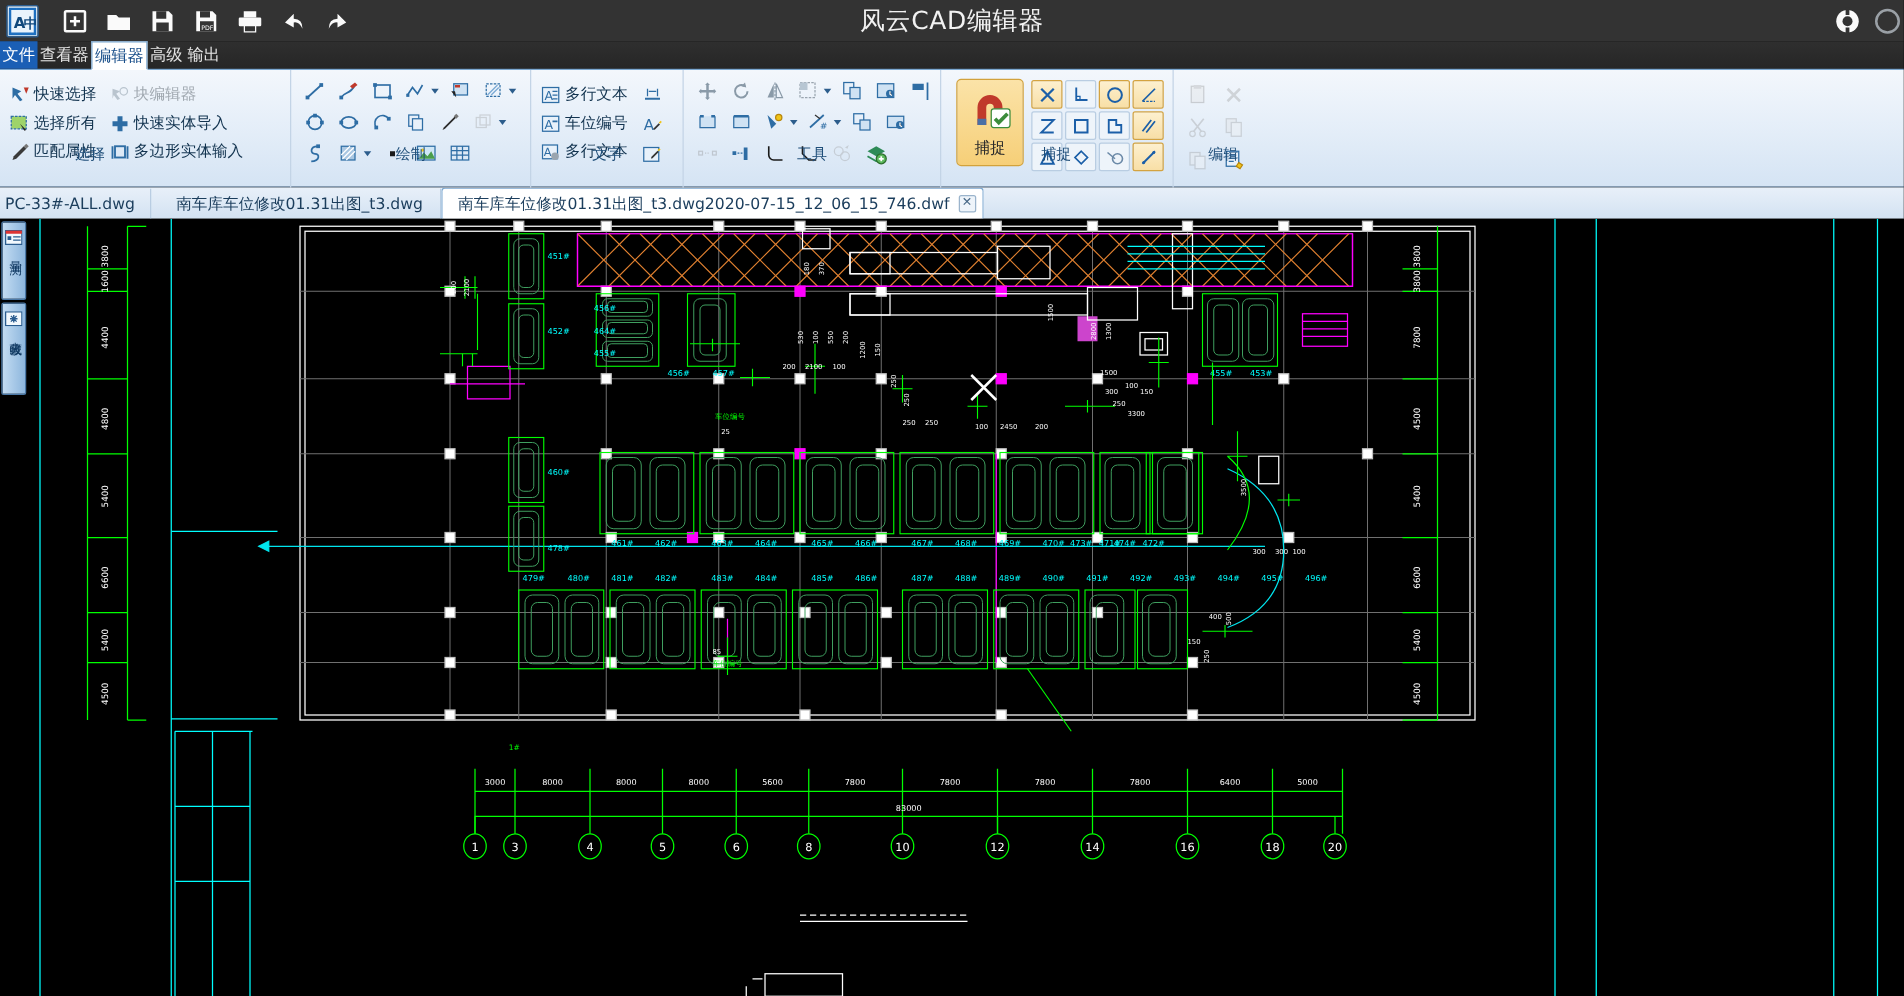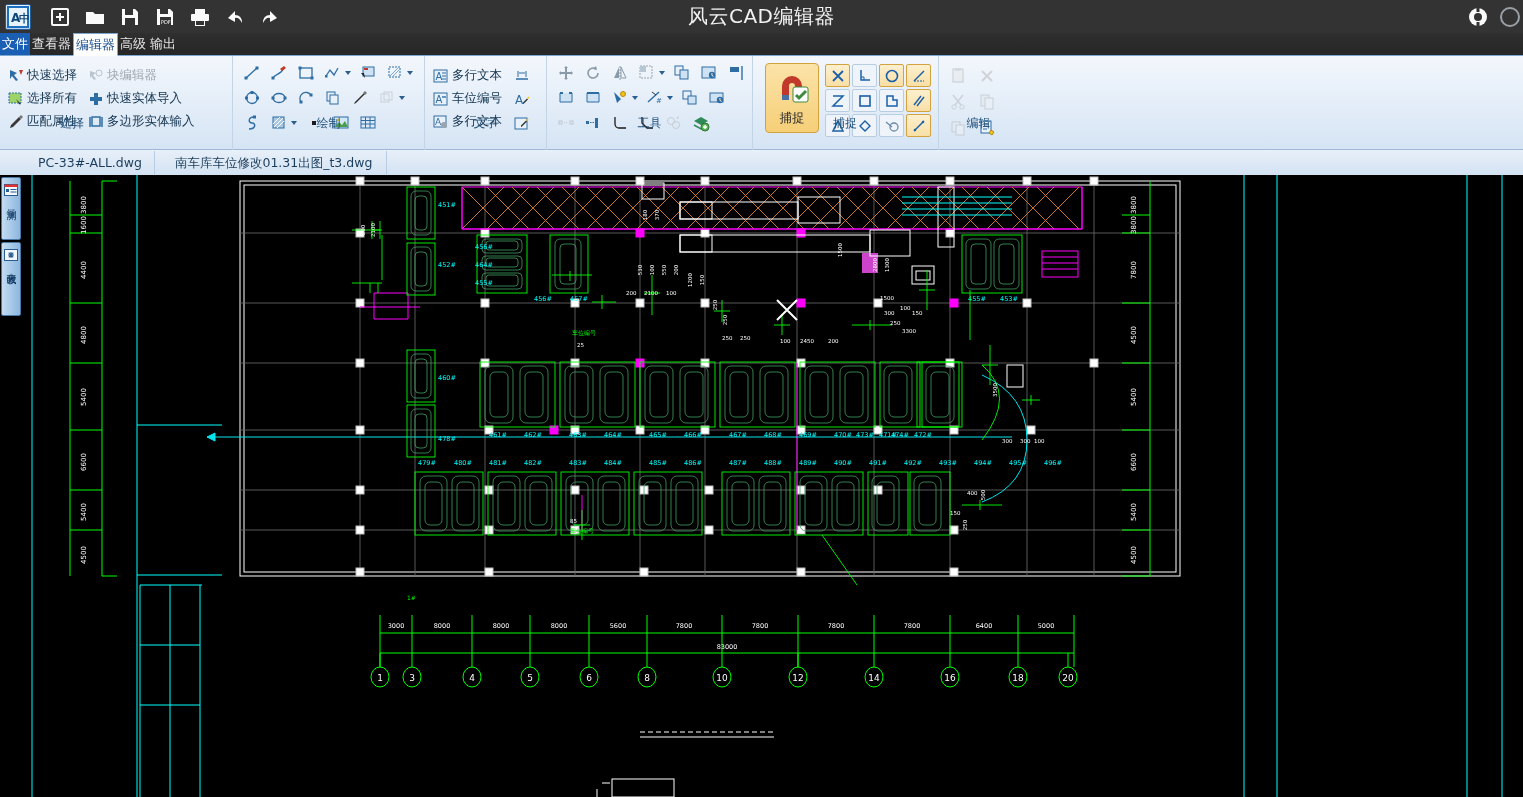--- a/index.html
+++ b/index.html
@@ -750,22 +750,26 @@
               <path d="M11 14l2-3 3 2-2 3z" fill="#f0c419" stroke="#b8860b"></path>
             </svg>
           </div>
       </div>
     </div>
     <div class="rgroup-title">编辑</div>
   </div>
 </div>
 
 <div class="doctabs">
-  <div class="doctab" style="padding-left:38px">PC-33#-ALL.dwg</div>
+  <div class="doctab" style="padding-left:4px">PC-33#-ALL.dwg</div>
   <div class="doctab" style="padding-left:20px;padding-right:14px">南车库车位修改01.31出图_t3.dwg</div>
+  <div class="doctab active">
+    <span>南车库车位修改01.31出图_t3.dwg2020-07-15_12_06_15_746.dwf</span>
+    <span class="doctab-close">✕</span>
+  </div>
 </div>
 
 <div class="sidebar">
   <div class="sb-panel" style="height:63px">
     <span>
       <svg width="14" height="12" viewBox="0 0 14 12">
         <rect x="0.5" y="0.5" width="13" height="11" fill="#f2f8fd" stroke="#2a5c8f"></rect>
         <rect x="0.5" y="0.5" width="13" height="2.5" fill="#d33"></rect>
         <rect x="2" y="5" width="3" height="3" fill="#2a5c8f"></rect>
         <path d="M6.5 5.5h6M6.5 8h6" stroke="#2a5c8f"></path>

